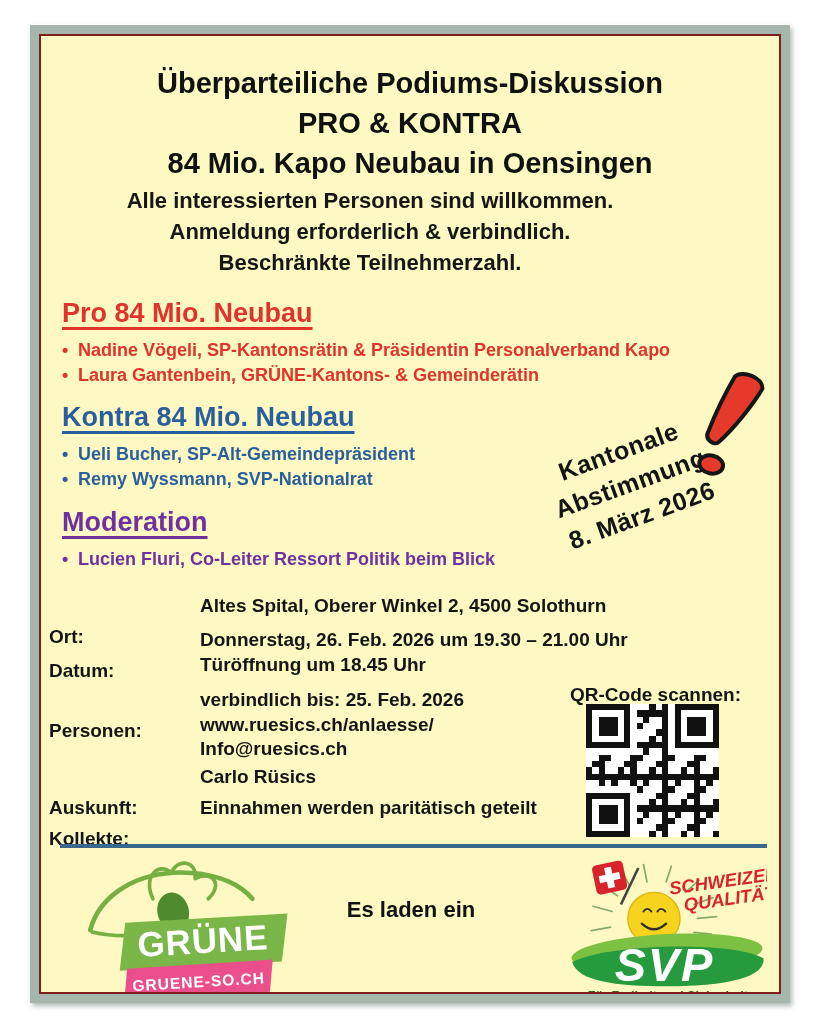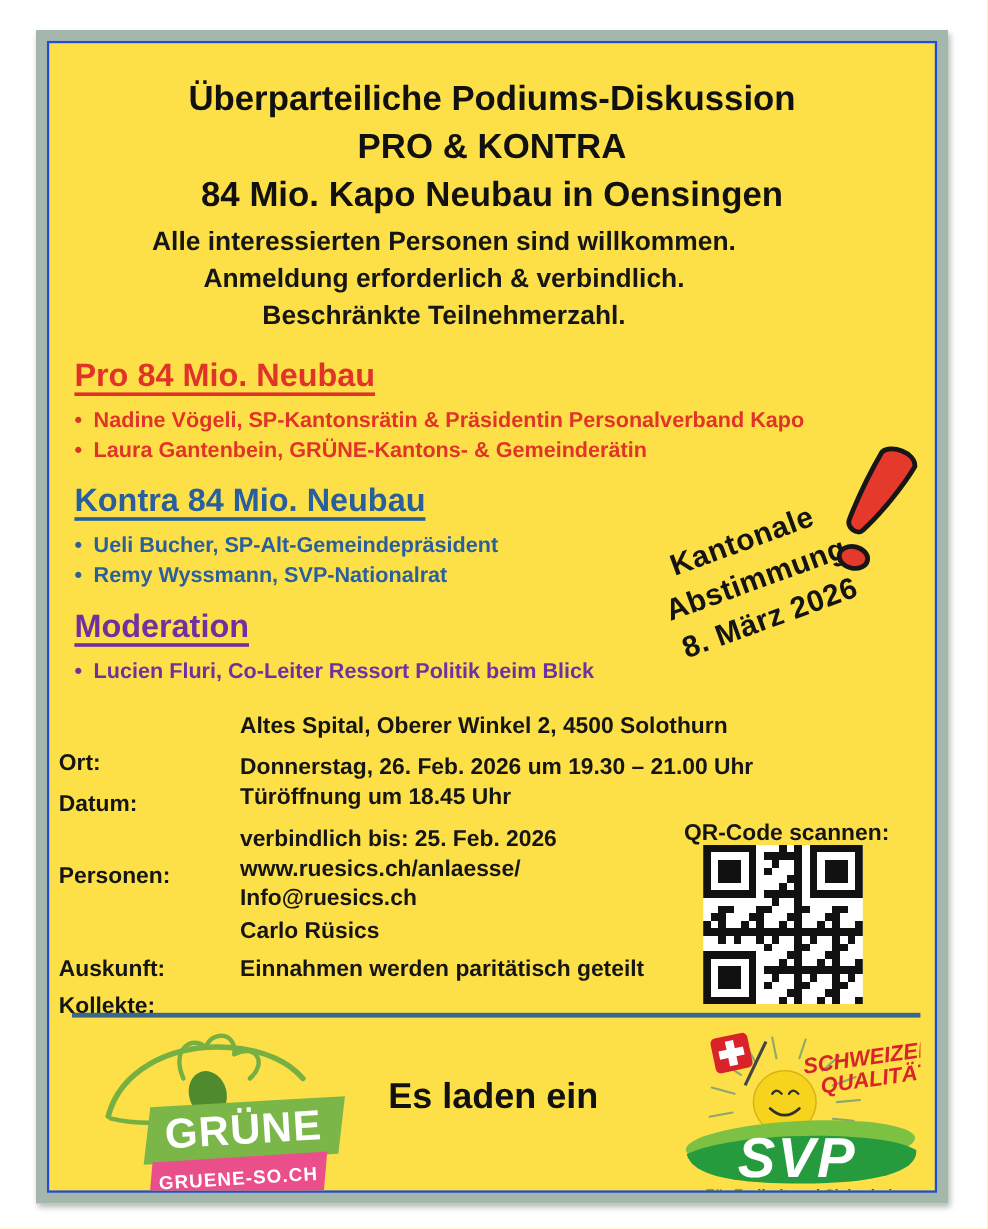--- a/index.html
+++ b/index.html
@@ -6,21 +6,21 @@
   body{
     width:823px;height:1024px;background:#ffffff;position:relative;overflow:hidden;
     font-family:"Liberation Sans", sans-serif;-webkit-font-smoothing:antialiased;
   }
   .frame{
     position:absolute;left:30px;top:25px;width:760px;height:978px;
     box-sizing:border-box;border:9px solid #a5b7ac;background:#fff;
     box-shadow:2px 3px 5px rgba(110,125,115,.55), inset 0 0 0 1px #8ea79c;
   }
   .inner{
-    position:absolute;inset:0;border:2px solid #1d4ed8;background:#fde047;
+    position:absolute;inset:0;border:2px solid #7f1d1d;background:#fef9c3;
     overflow:hidden;
   }
   
   .title-block{position:absolute;left:0;top:27px;width:738px;text-align:center;color:#111;}
   .title-line{font-size:29px;font-weight:bold;line-height:40px;}
   .subtitle-block{position:absolute;left:0;top:149px;width:658px;text-align:center;color:#161616;}
   .subtitle-line{font-size:22px;font-weight:bold;line-height:31px;}
   
   .section{position:absolute;left:21px;width:690px;}
   .sec-heading{
@@ -49,21 +49,21 @@
   .row-datum{top:592px;}
   .row-anmeldung{top:652px;}
   .row-auskunft{top:729px;}
   .row-kollekte{top:760px;}
   
   .qr-label{position:absolute;left:529px;top:648px;font-size:19px;font-weight:bold;color:#151515;}
   .qr-box{position:absolute;left:545px;top:668px;width:133px;height:133px;}
   
   .separator{position:absolute;left:19px;top:808px;width:707px;height:4px;background:#38688c;}
   .invite{position:absolute;left:230px;top:861px;width:280px;text-align:center;
-          font-size:30px;font-weight:bold;color:#111;}
+          font-size:22px;font-weight:bold;color:#111;}
   .logo-gruene{position:absolute;left:40px;top:822px;}
   .logo-svp{position:absolute;left:526px;top:818px;}
 </style>
 </head>
 <body>
 
 <div class="frame">
   <div class="inner">
 
     <div class="title-block">

